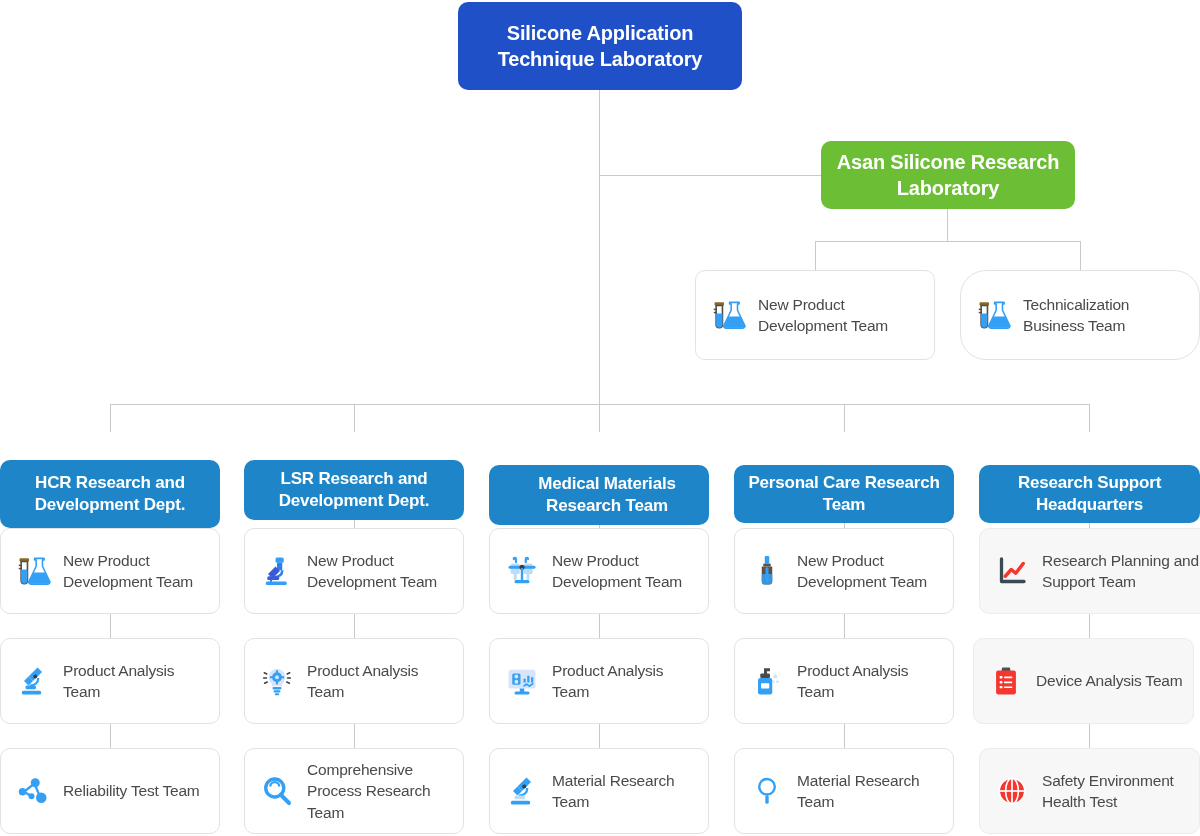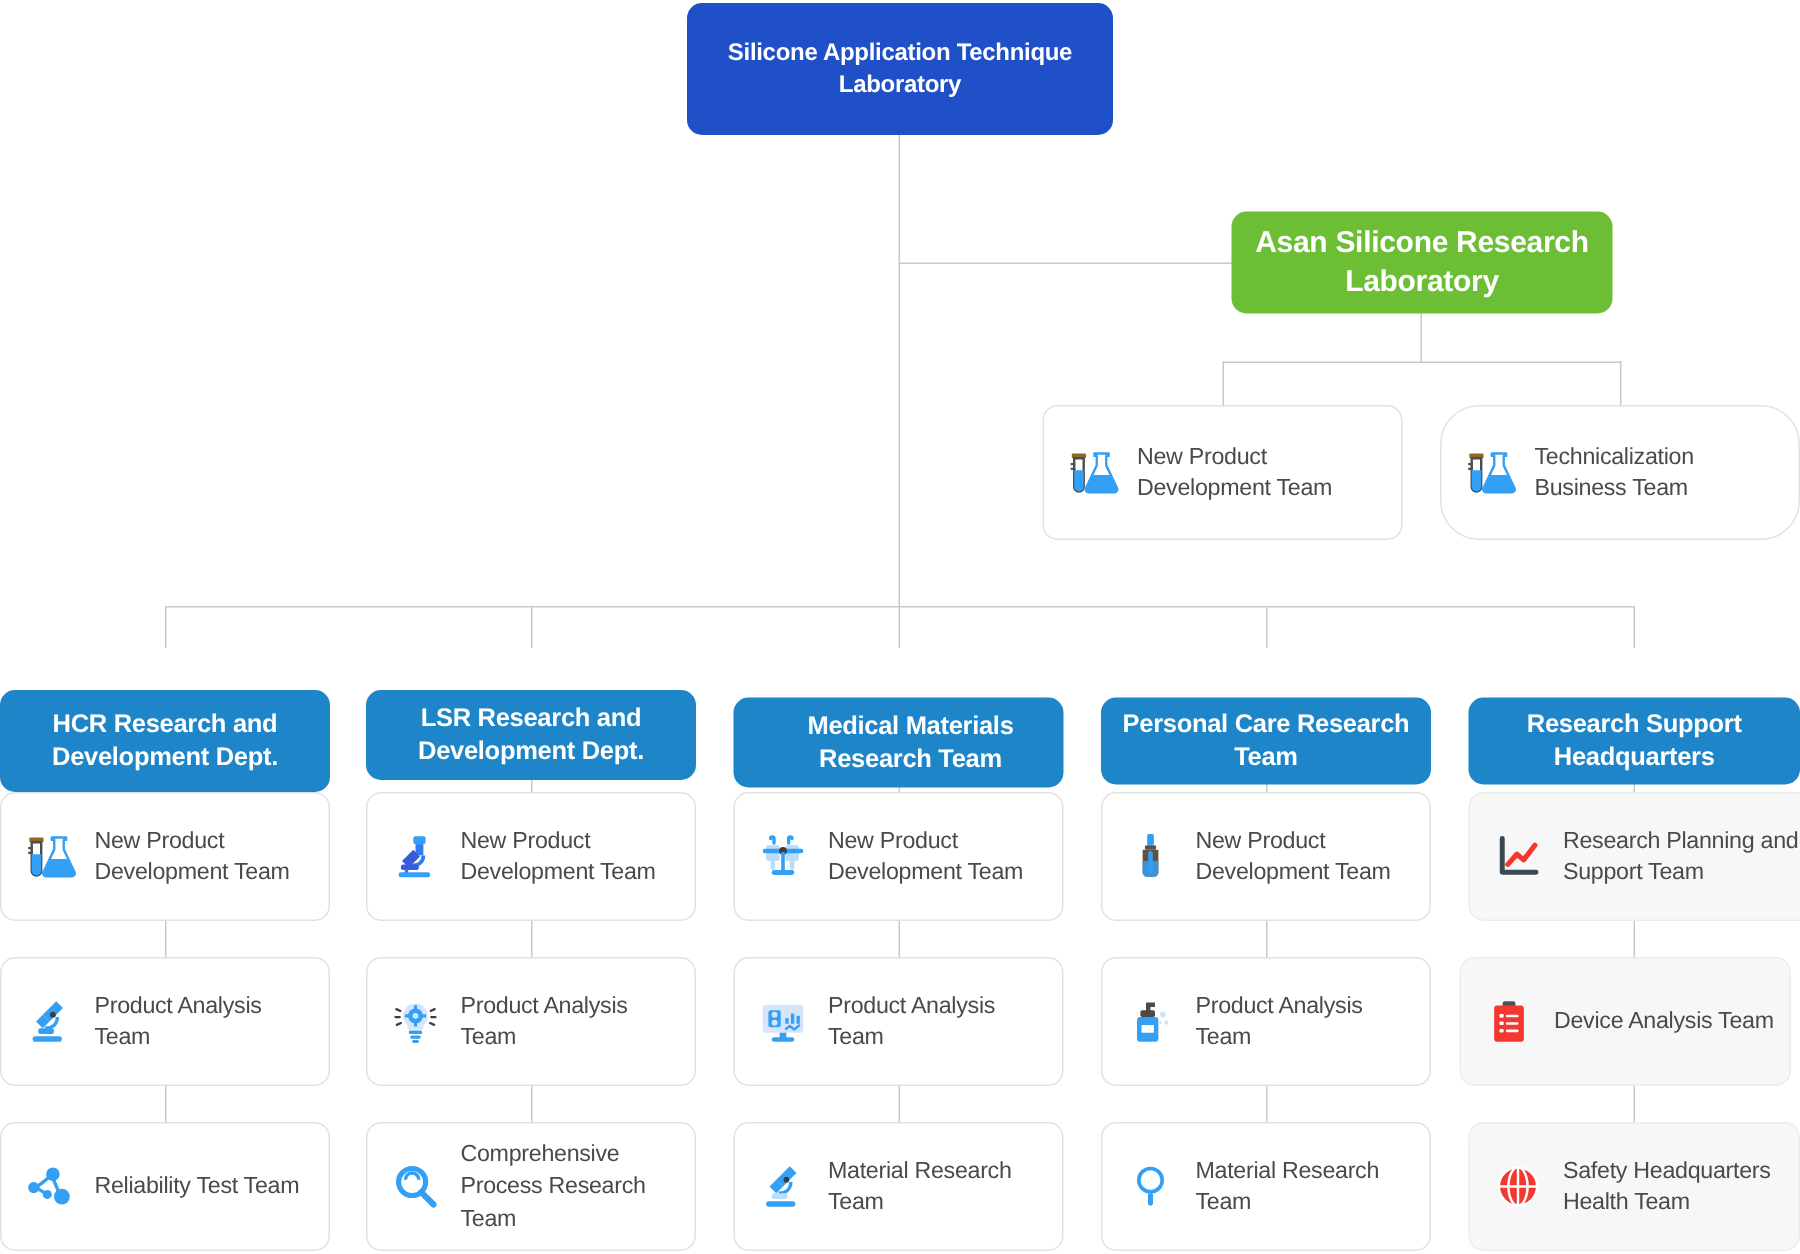--- a/index.html
+++ b/index.html
@@ -32,21 +32,21 @@
     justify-content: center;
     text-align: center;
     border-radius: 10px;
     color: #ffffff;
     font-weight: bold;
     line-height: 1.32;
     letter-spacing: -0.2px;
   }
   .node-root {
     background: #1f50c8;
-    font-size: 16px;
+    font-size: 20px;
   }
   .node-green {
     background: #6cbe35;
     font-size: 20px;
   }
   .node-dept {
     background: #1e86c8;
     font-size: 17px;
     margin-top: 28px;
   }
@@ -368,16 +368,16 @@
       <svg width="36" height="36" viewBox="0 0 48 48">
         <circle cx="24" cy="24" r="17" fill="#f4372f"></circle>
         <g fill="none" stroke="#ffffff" stroke-width="2.2">
           <circle cx="24" cy="24" r="17"></circle>
           <line x1="24" y1="7" x2="24" y2="41"></line>
           <line x1="7" y1="24" x2="41" y2="24"></line>
           <ellipse cx="24" cy="24" rx="8.5" ry="17"></ellipse>
         </g>
       </svg>
     </span>
-    <span class="lbl">Safety Headquarters Health Team</span>
+    <span class="lbl">Safety Environment Health Test</span>
   </div>
 
 </div>
 
 </body></html>

